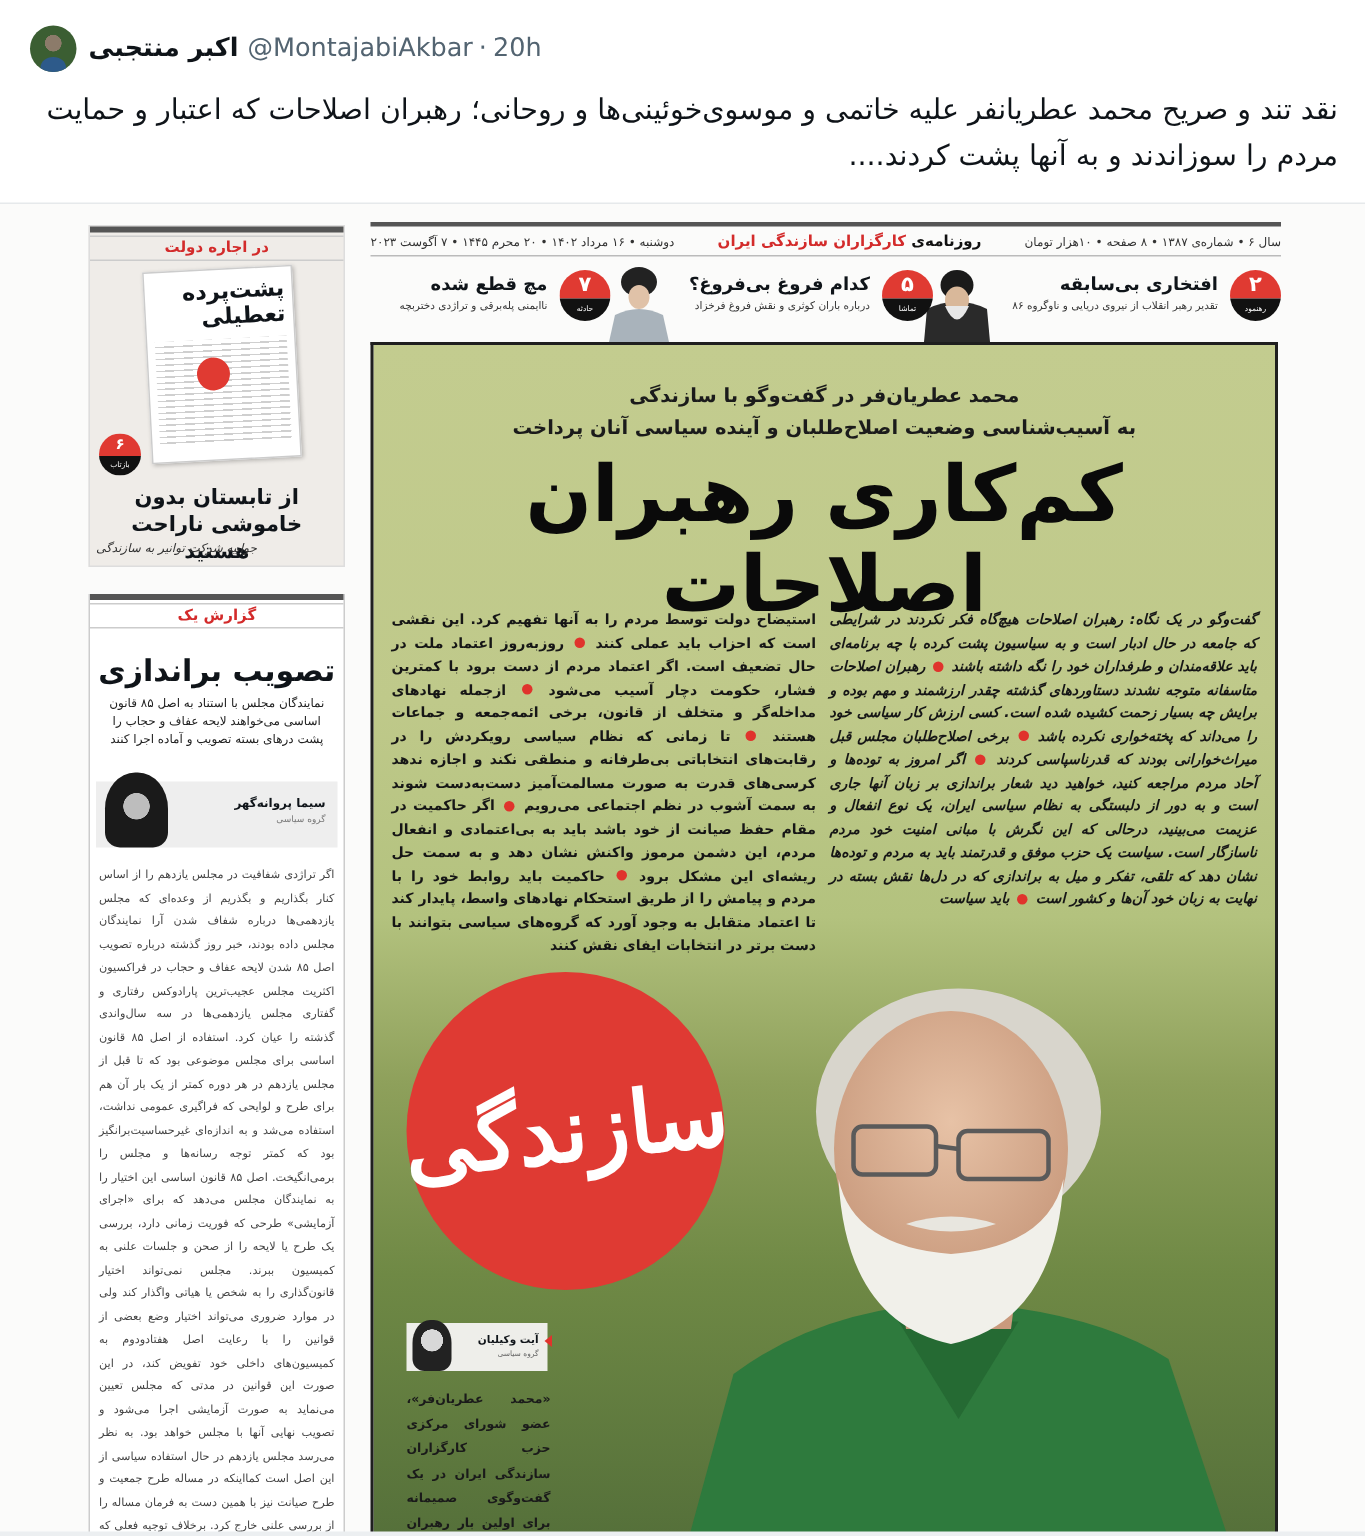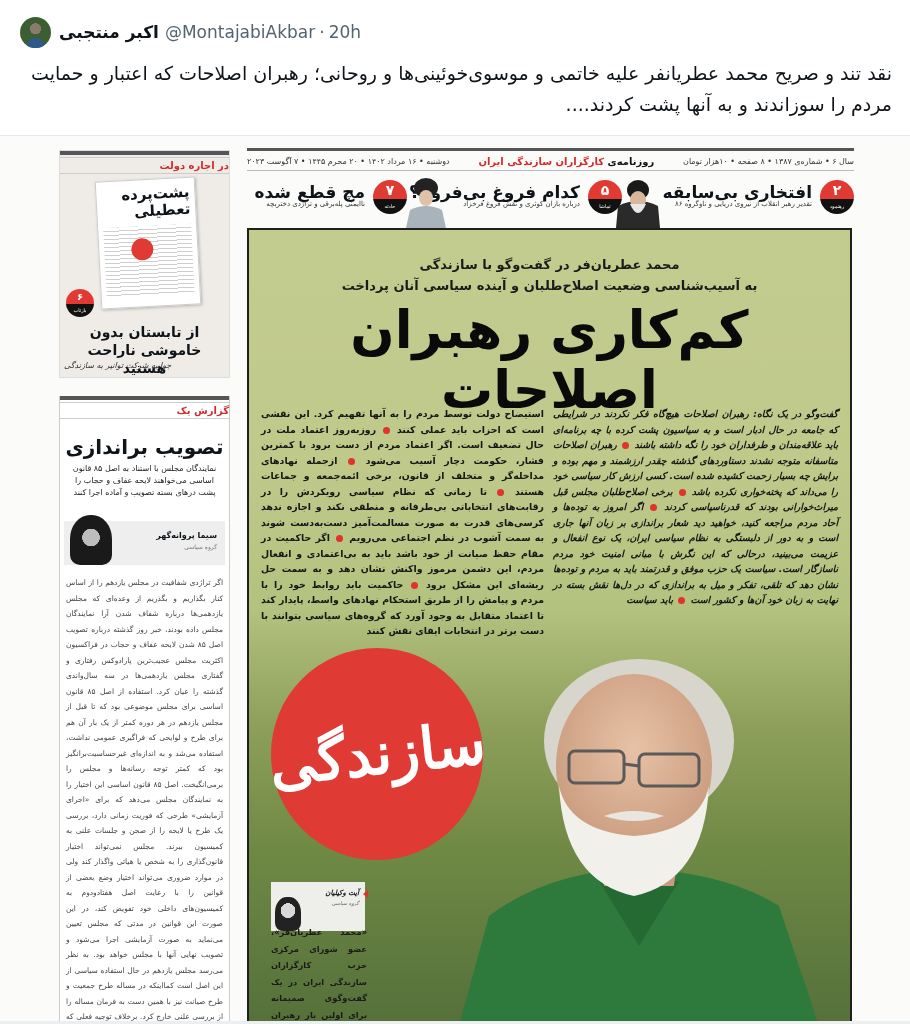--- a/index.html
+++ b/index.html
@@ -18,21 +18,21 @@
   .tweet-text { position: absolute; top: 58px; left: 20px; right: 18px; direction: rtl; text-align: right; font-size: 19px; line-height: 31px; color: #0f1419; }
 
   .divider { position: absolute; top: 135px; left: 0; right: 0; height: 1px; background: #e6e9eb; }
 
   
   .paper { position: absolute; top: 136px; left: 0; width: 910px; height: 888px; background: #fbfbfa; overflow: hidden; direction: rtl; }
 
   
   .side { position: absolute; left: 59px; width: 171px; background: #fff; }
   .side-rule { height: 4px; background: #555; margin-bottom: 2px; }
-  .side-cap { text-align: right; color: #d32b2b; font-size: 10px; font-weight: bold; border-bottom: 1px solid #ccc; border-top: 1px solid #ccc; padding: 2px 0; }
+  .side-cap { text-align: center; color: #d32b2b; font-size: 10px; font-weight: bold; border-bottom: 1px solid #ccc; border-top: 1px solid #ccc; padding: 2px 0; }
   .side-box1 { top: 14px; height: 228px; background: #efece8; border: 1px solid #ddd; }
   .mini-paper { position: absolute; top: 28px; left: 38px; width: 100px; height: 128px; background: #fff; border: 1px solid #ccc; transform: rotate(-3deg); box-shadow: 1px 1px 3px rgba(0,0,0,.25); padding: 6px 5px; }
   .mini-title { font-size: 15px; font-weight: 900; line-height: 17px; text-align: right; }
   .mini-lines { margin-top: 6px; height: 70px; background: repeating-linear-gradient(#fff 0 3px, #cfcfcf 3px 4px); }
   .mini-logo { position: absolute; left: 32px; top: 58px; width: 22px; height: 22px; border-radius: 50%; background: #e03a32; }
   .badge6 { position: absolute; top: 138px; left: 6px; width: 28px; height: 28px; border-radius: 50%; overflow: hidden; }
   .badge-top { height: 55%; background: #e03a32; color: #fff; font-size: 10px; text-align: center; font-weight: bold; line-height: 16px; }
   .badge-bot { height: 45%; background: #111; color: #fff; font-size: 5px; text-align: center; line-height: 12px; }
   .side-head1 { position: absolute; top: 172px; left: 4px; right: 4px; text-align: center; font-size: 14px; font-weight: 900; line-height: 18px; }
   .side-sub1 { position: absolute; top: 210px; left: 4px; right: 16px; text-align: left; font-size: 8px; color: #333; font-style: italic; }
@@ -50,40 +50,40 @@
   .masthead-rule { position: absolute; top: 12px; left: 247px; width: 607px; height: 3px; background: #555; }
   .masthead { position: absolute; top: 17px; left: 247px; width: 607px; height: 18px; display: flex; justify-content: space-between; align-items: center; font-size: 8px; color: #333; border-bottom: 1px solid #bbb; }
   .masthead .brand { font-weight: 900; font-size: 10px; color: #111; }
   .masthead .brand span { color: #d32b2b; }
 
   .teasers { position: absolute; top: 40px; left: 247px; width: 607px; height: 52px; }
   .teaser { position: absolute; top: 0; height: 52px; }
   .tbadge { position: absolute; top: 4px; width: 34px; height: 34px; border-radius: 50%; overflow: hidden; }
   .tbadge .badge-top { line-height: 20px; font-size: 14px; }
   .tbadge .badge-bot { font-size: 5px; line-height: 15px; }
-  .t-title { position: absolute; top: 6px; font-size: 17px; font-weight: 900; white-space: nowrap; margin-left: 24px; }
+  .t-title { position: absolute; top: 6px; font-size: 12px; font-weight: 900; white-space: nowrap; margin-left: 24px; }
   .t-sub { position: absolute; top: 24px; font-size: 7px; color: #333; white-space: nowrap; }
   .t-photo { position: absolute; top: 0; height: 52px; }
 
   .poster { position: absolute; top: 92px; left: 247px; width: 605px; height: 796px; border: 2px solid #1f1f1f; border-bottom: none;
             background: linear-gradient(180deg, #c3cc8f 0%, #bfc98a 30%, #b3c27e 48%, #8ea05b 62%, #6f8945 78%, #55703a 100%); overflow: hidden; }
   .kicker { position: absolute; top: 24px; left: 0; right: 0; text-align: center; font-size: 13px; font-weight: bold; line-height: 21px; color: #1b1b1b; }
   .headline { position: absolute; top: 70px; left: 0; right: 0; text-align: center; font-size: 52px; font-weight: 900; color: #0a0a0a; letter-spacing: -1px; }
   .col { position: absolute; top: 176px; font-size: 9.4px; line-height: 15.5px; font-weight: bold; color: #161616; text-align: justify; }
   .col-right { right: 12px; width: 285px; font-style: italic; }
   .col-left { left: 12px; width: 283px; }
   .col b { font-weight: 900; }
   .rdot { display: inline-block; width: 7px; height: 7px; border-radius: 50%; background: #e0332c; margin: 0 2px; vertical-align: middle; }
 
   .logo-circle { position: absolute; top: 418px; left: 22px; width: 212px; height: 212px; border-radius: 50%; background: #df3a33; display: flex; align-items: center; justify-content: center; }
   .logo-text { color: #fff; font-family: "DejaVu Serif", serif; font-size: 58px; font-weight: bold; transform: rotate(-6deg); }
 
   .portrait { position: absolute; top: 416px; left: 150px; width: 455px; height: 380px; }
 
-  .byline-box { position: absolute; top: 652px; left: 22px; width: 94px; height: 49px; background: #eeeeea; font-style: italic; }
+  .byline-box { position: absolute; top: 652px; left: 22px; width: 94px; height: 32px; background: #eeeeea; }
   .byline-photo { position: absolute; left: 4px; bottom: 0; width: 26px; height: 34px; border-radius: 45% 45% 8px 8px; background: radial-gradient(circle at 50% 40%, #d8d8d8 0 30%, #222 31% 100%); }
   .byline-name { position: absolute; right: 6px; top: 7px; font-size: 7px; font-weight: bold; }
   .byline-role { position: absolute; right: 6px; top: 18px; font-size: 5px; color: #666; }
   .byline-red { position: absolute; right: -3px; top: 8px; width: 0; height: 0; border-top: 4px solid transparent; border-bottom: 4px solid transparent; border-right: 5px solid #e0332c; }
   .intro { position: absolute; top: 694px; left: 22px; width: 96px; font-size: 8.3px; line-height: 16.5px; font-weight: bold; color: #1a1a1a; text-align: justify; }
 
   .bottom-line { position: absolute; bottom: 0; left: 0; right: 0; height: 3px; background: #eceff1; }
 </style>
 </head>
 <body>

